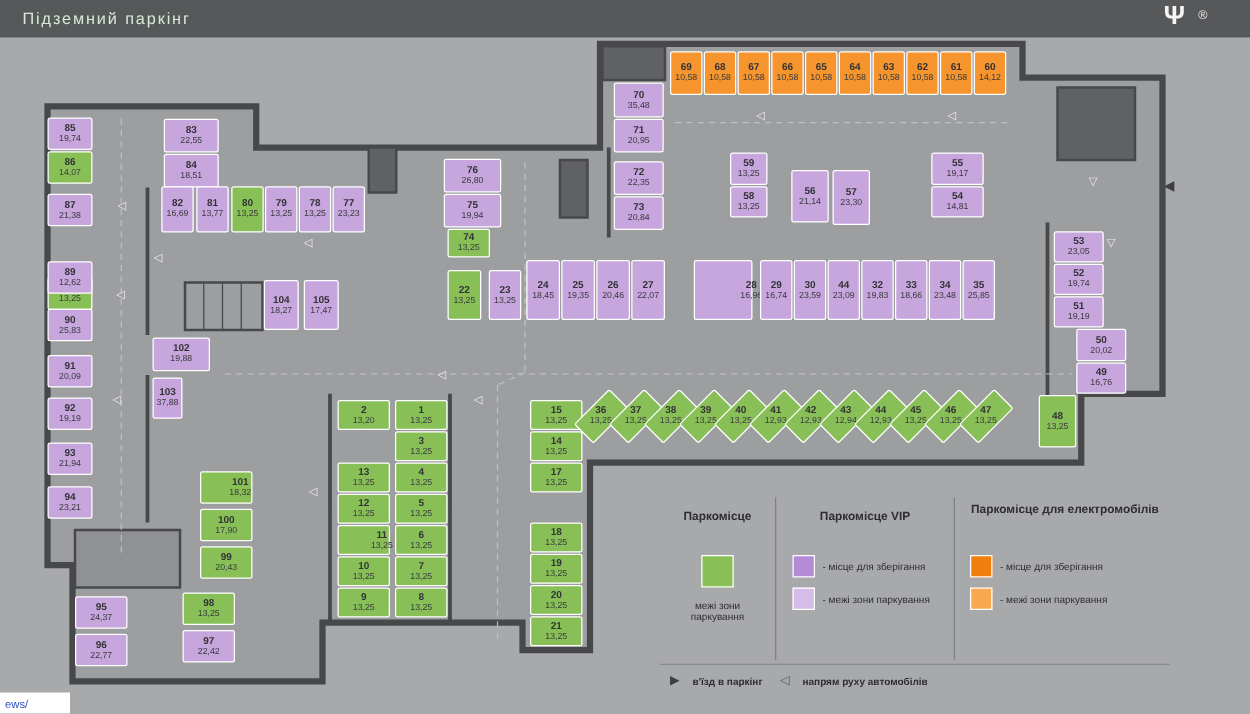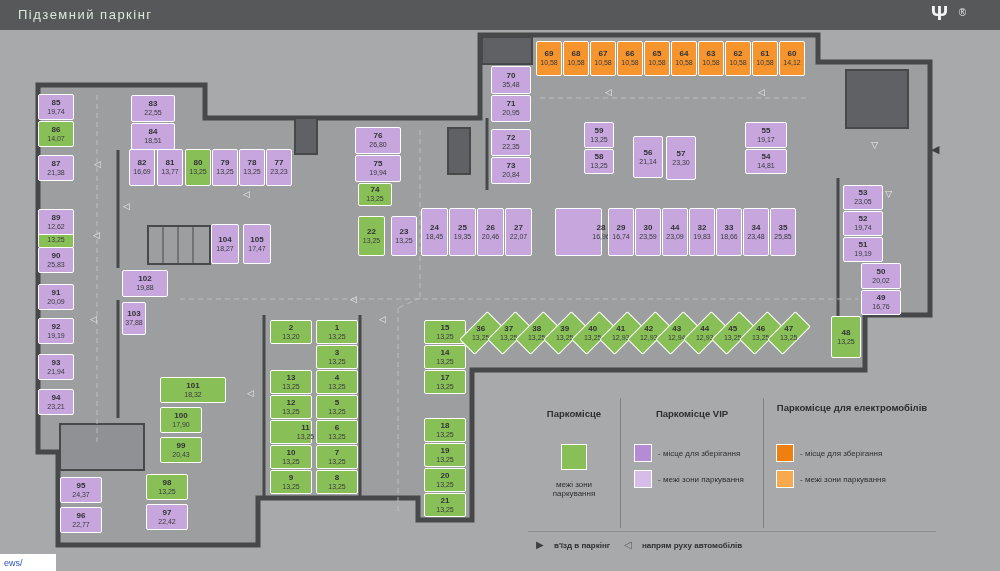--- a/index.html
+++ b/index.html
@@ -645,21 +645,21 @@
           <div class="num">47</div>
           <div class="val">13,25</div>
         </div>
       </div>
       <div class="space sp-g" style="left: 831px; top: 316px; width: 30px; height: 42px;">
         <div class="inner">
           <div class="num">48</div>
           <div class="val">13,25</div>
         </div>
       </div>
-      <div class="space sp-g" style="left: 160px; top: 377px; width: 66px; height: 26px;">
+      <div class="space sp-g" style="left: 160px; top: 377px; width: 42px; height: 26px; justify-content: flex-end;">
         <div class="inner">
           <div class="num">101</div>
           <div class="val">18,32</div>
         </div>
       </div>
       <div class="space sp-g" style="left: 160px; top: 407px; width: 42px; height: 26px;">
         <div class="inner">
           <div class="num">100</div>
           <div class="val">17,90</div>
         </div>

